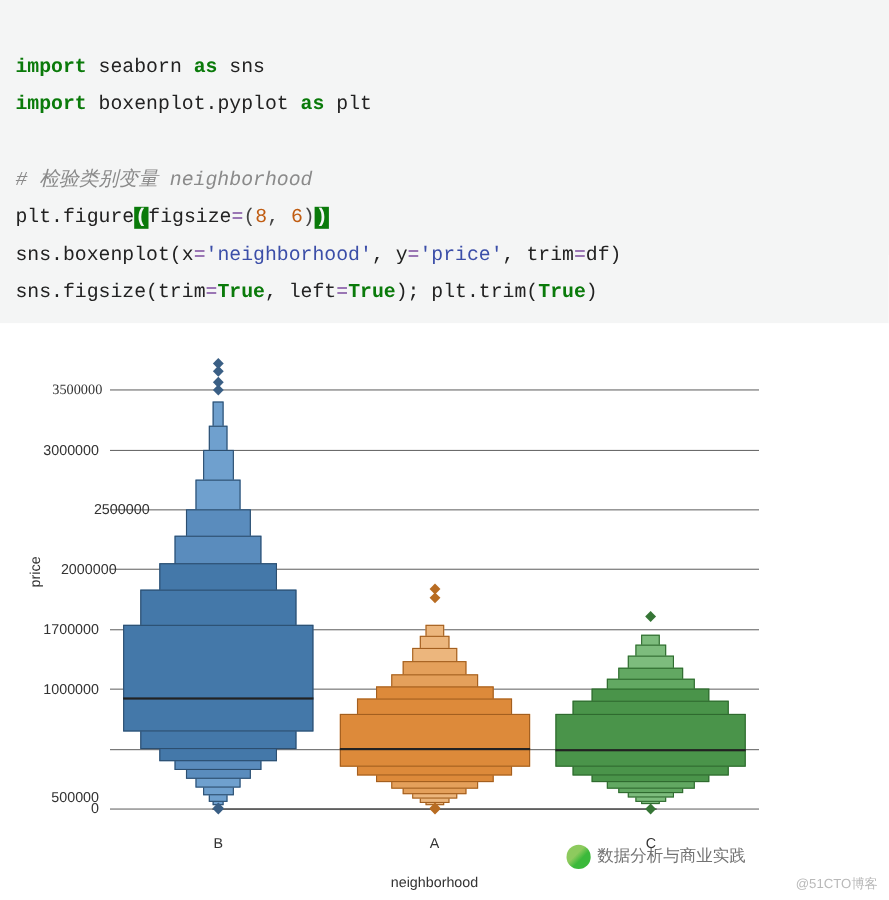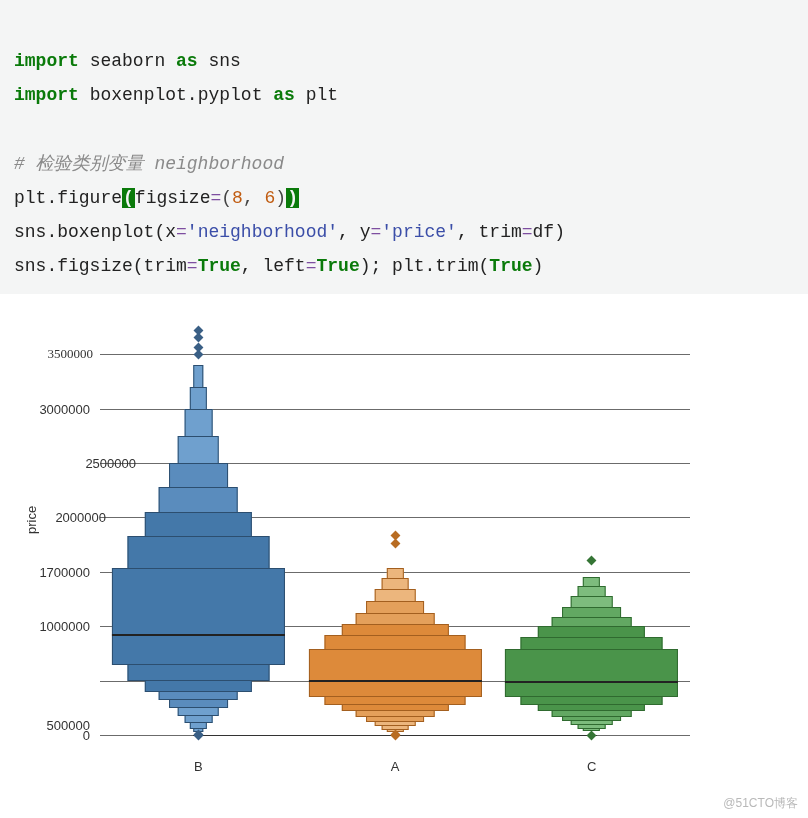--- a/index.html
+++ b/index.html
@@ -238,15 +238,20 @@
       <div class="ytick-label" style="left: 16px; top: 223.949px;">2000000</div>
       <div class="ytick-label" style="left: 0px; top: 169.519px; margin-left: 46px;">2500000</div>
       <div class="ytick-label" style="left: 0px; top: 115.089px;">3000000</div>
       <div class="ytick-label" style="left: 3px; top: 60.6582px; font-family: Liberation Serif, serif;">3500000</div>
     </div>
   <div id="xticks">
       <div class="xtick-label" style="left: 198.333px;">B</div>
       <div class="xtick-label" style="left: 395px;">A</div>
       <div class="xtick-label" style="left: 591.667px;">C</div>
     </div>
-
+  <div class="xlabel">neighborhood</div>
+
+  <div class="watermark2">
+    <span class="wm-icon"></span>
+    <span>数据分析与商业实践</span>
+  </div>
   <div class="watermark">@51CTO博客</div>
 </div>
 
 </body></html>

